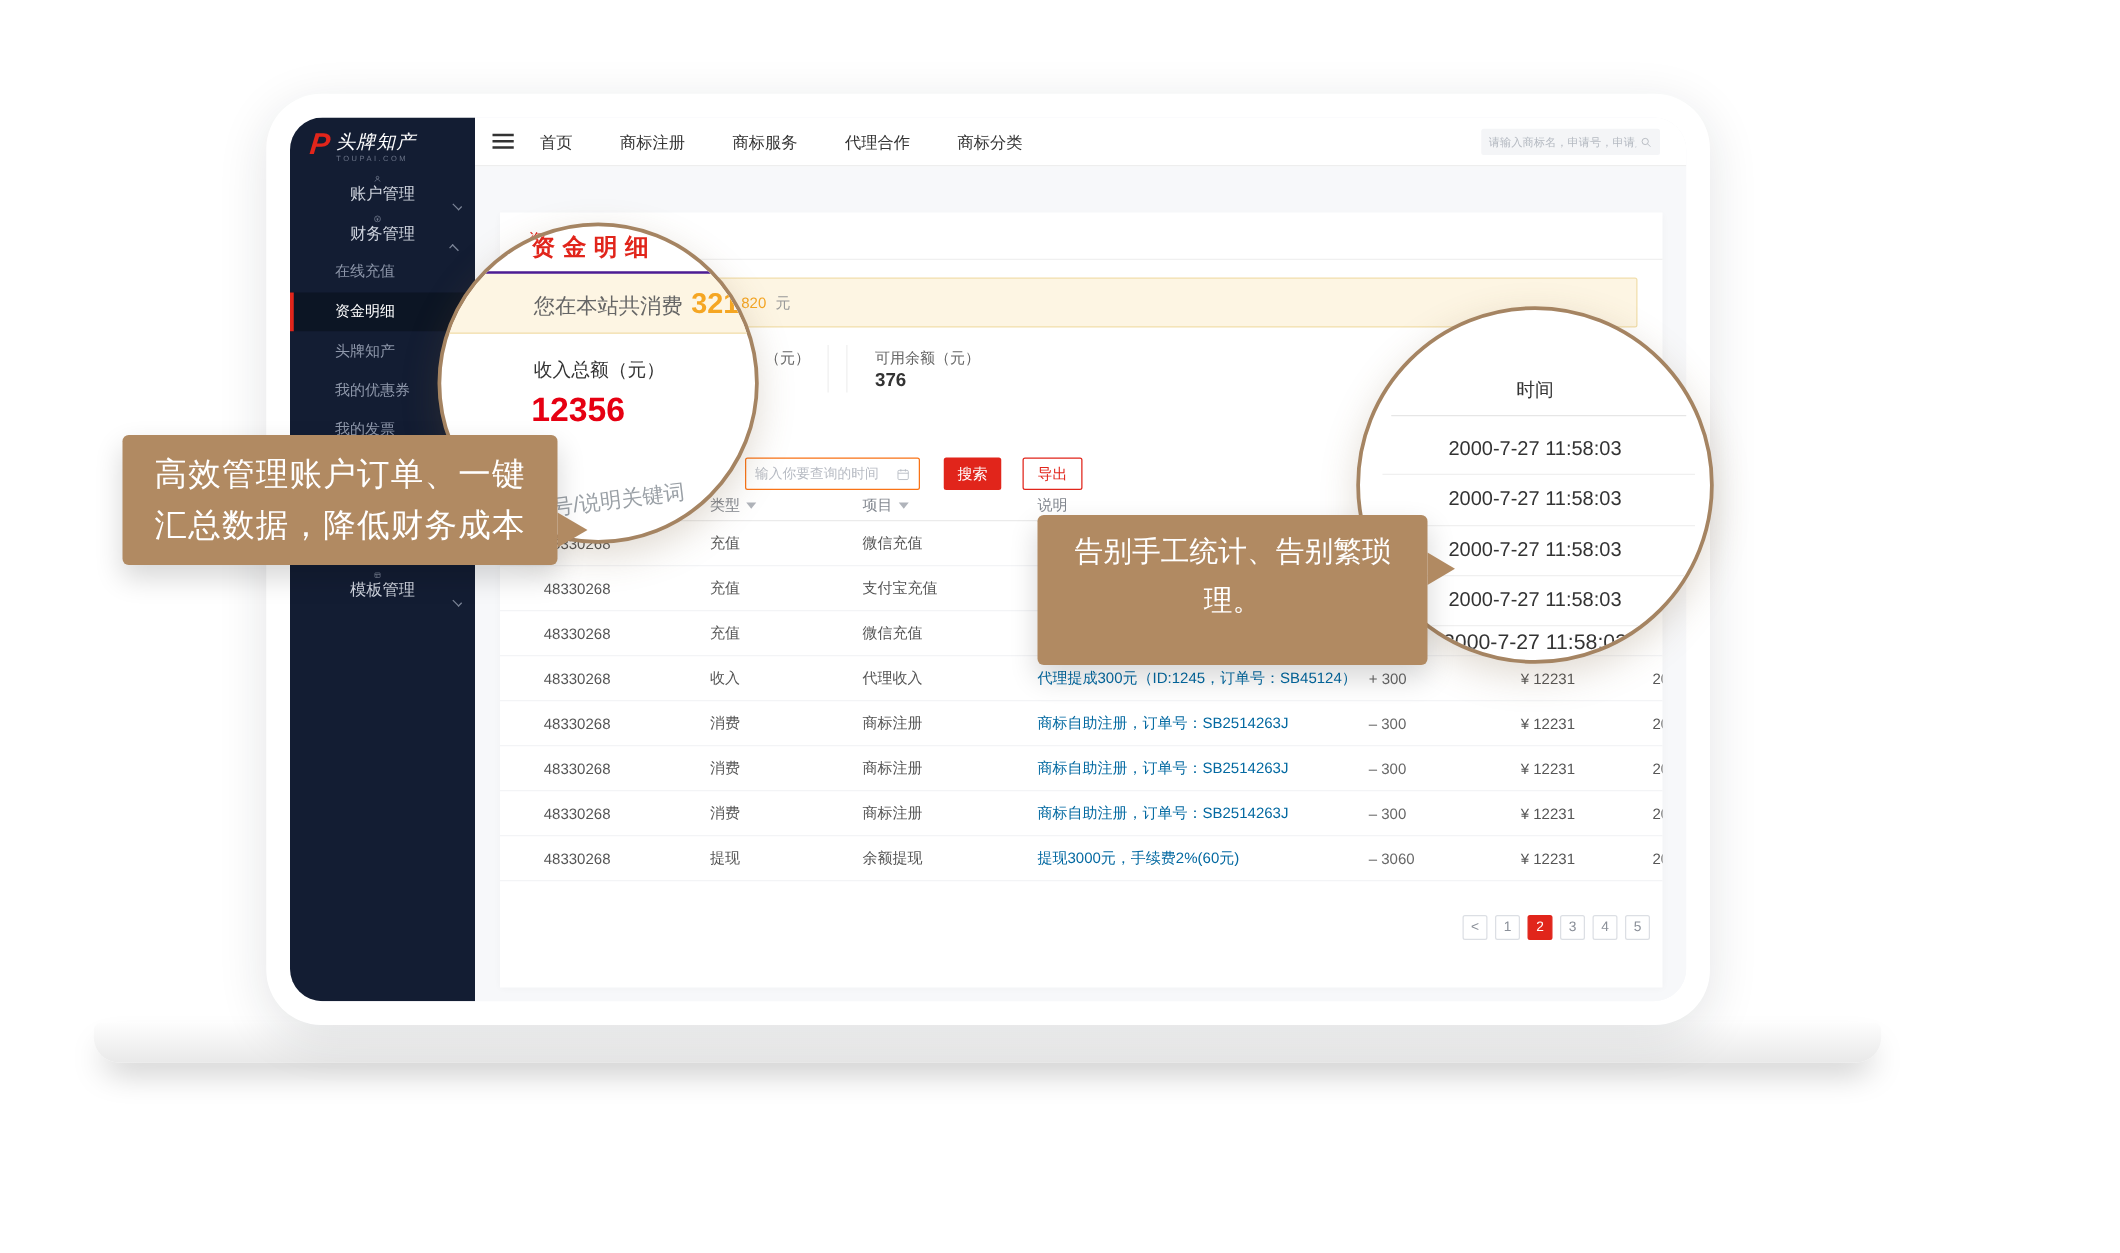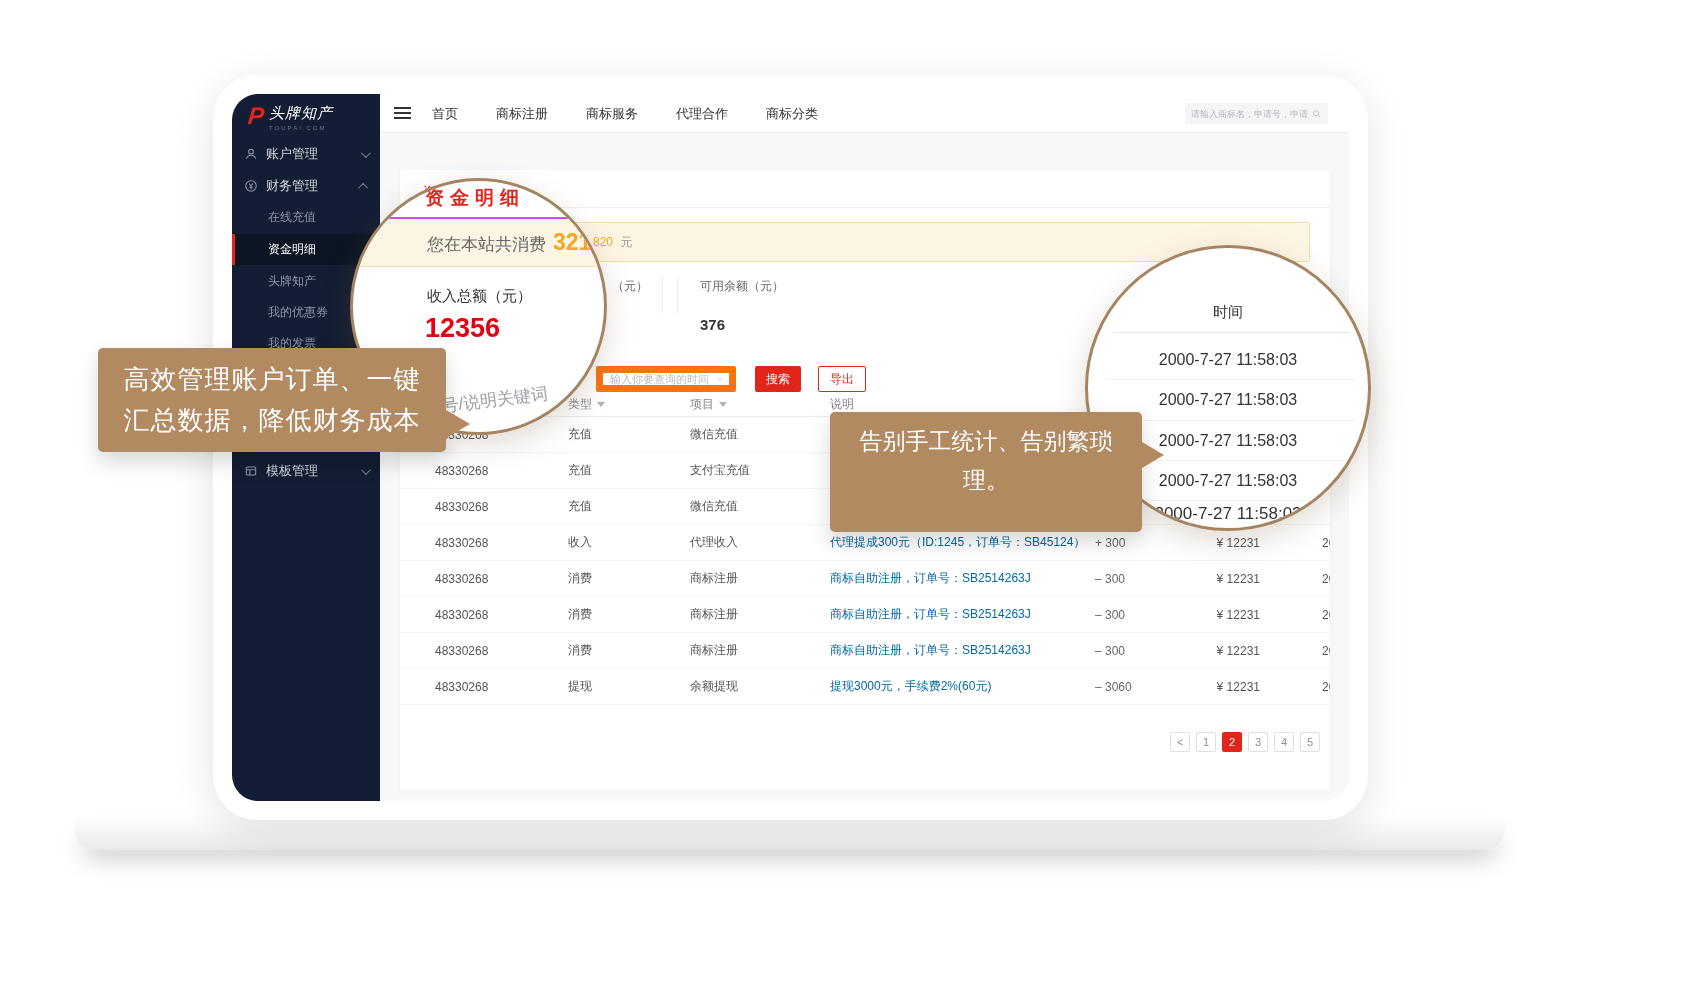--- a/index.html
+++ b/index.html
@@ -16,21 +16,21 @@
     border-radius:26px; overflow:hidden; background:#f7f8fa; }
 
   
   .sidebar { position:absolute; left:0; top:0; width:148px; height:707px; background:#131d33; }
   .logo-row { position:absolute; left:16px; top:10px; display:flex; align-items:flex-start; }
   .logo-mark { color:#e1251b; font-size:24px; font-weight:bold; font-style:italic; line-height:24px; transform:skewX(-6deg); }
   .logo-text { margin-left:5px; }
   .logo-name { color:#fff; font-size:15px; font-weight:normal; font-style:italic; letter-spacing:1px; }
   .logo-tagline { color:#6b7488; font-size:6px; letter-spacing:2px; margin-top:2px; }
   .side-item { position:absolute; left:0; width:148px; height:28px; display:flex; align-items:center;
-    padding:0 12px; color:#cfd4de; font-size:13px; }
+    padding:0 12px; color:#cfd4de; font-size:13px;flex-direction:column; }
   .side-item .svg-ic { width:14px; height:14px; margin-right:8px; stroke:#8d96a9; fill:none; stroke-width:1.8; }
   .chev { margin-left:auto; width:7px; height:7px; border-right:1.5px solid #7d8698; border-bottom:1.5px solid #7d8698; }
   .chev.down { transform:rotate(45deg) translateY(-2px); }
   .chev.up { transform:rotate(-135deg) translateY(-2px); }
   .side-child { position:absolute; left:0; width:176px; height:31px; line-height:31px;
     padding-left:36px; color:#8e97aa; font-size:12px; }
   .side-child.active { background:#0c1524; color:#ffffff; border-left:3px solid #e1251b; padding-left:33px; }
 
   
   .main { position:absolute; left:148px; top:0; width:969px; height:707px; background:#f7f8fa; }
@@ -58,21 +58,21 @@
 
   .banner { position:absolute; left:20px; top:52px; width:890px; height:40px; background:#fdf5e3;
     border:1px solid #f1deab; border-radius:2px; line-height:38px; padding-left:172px; font-size:12px; color:#999; }
   .banner .amt-tail { color:#f5a623; margin-right:4px; }
 
   .stat-label { position:absolute; font-size:12px; color:#666; }
   .stat-value { position:absolute; font-weight:bold; color:#333; }
   .stat-div { position:absolute; width:1px; height:38px; background:#efefef; top:106px; }
 
   .date-input { position:absolute; left:196px; top:196px; width:140px; height:26px; background:#fff;
-    border:7px solid #f97316; border-radius:2px; display:flex; align-items:center; padding:0 7px; }
+    border:1px solid #f97316; border-radius:2px; display:flex; align-items:center; padding:0 7px; }
   .date-input input { border:none; outline:none; width:108px; font-size:11px; color:#555; background:transparent; }
   .date-input input::placeholder { color:#b8bcc4; }
   .cal-ic { width:11px; height:11px; stroke:#b8bcc4; fill:none; stroke-width:1.6; margin-left:auto; }
   .btn-search { position:absolute; left:355px; top:196px; width:46px; height:26px; background:#e1251b; color:#fff;
     font-size:12px; text-align:center; line-height:26px; border-radius:2px; cursor:pointer; }
   .btn-export { position:absolute; left:418px; top:196px; width:48px; height:26px; background:#fff; color:#e1251b;
     border:1px solid #e1251b; font-size:12px; text-align:center; line-height:24px; border-radius:2px; cursor:pointer; }
 
   .table { position:absolute; left:0; top:222px; width:930px; }
   .tgrid { display:grid; grid-template-columns:133px 122px 140px 265px 85px 80px 70px; padding-left:35px; align-items:center; }
@@ -90,21 +90,21 @@
   .pg-btn { width:20px; height:20px; border:1px solid #dcdfe4; border-radius:2px; background:#fff; color:#8a8f98;
     font-size:11px; text-align:center; line-height:18px; cursor:pointer; }
   .pg-btn.active { background:#e1251b; border-color:#e1251b; color:#fff; }
 
   
   .lens { position:absolute; border-radius:50%; background:#fff; border:3px solid #a58462;
     overflow:hidden; z-index:5; box-shadow:0 10px 30px rgba(120,90,55,.22); }
   .lens-left { left:350px; top:178px; width:257px; height:257px; }
   .ll-tab { position:absolute; left:72px; top:4px; font-size:19px; font-weight:bold; color:#e1251b; letter-spacing:6px; white-space:nowrap; }
   .ll-band { position:absolute; left:-10px; top:36px; width:280px; height:50px; background:#fdf5e3;
-    border-top:2px solid #d946ef; border-bottom:1px solid #f1deab; }
+    border-top:2px solid #4c1d95; border-bottom:1px solid #f1deab; }
   .ll-band-text { position:absolute; left:84px; top:10px; display:flex; align-items:baseline; gap:7px; white-space:nowrap; }
   .ll-band-prefix { font-size:17px; color:#666; }
   .ll-band-amount { font-size:23px; font-weight:bold; color:#f5a623; }
   .ll-income-label { position:absolute; left:74px; top:106px; font-size:15px; color:#333; white-space:nowrap; }
   .ll-income-value { position:absolute; left:72px; top:132px; font-size:27px; font-weight:bold; color:#e60012; }
   .ll-colhead { position:absolute; left:55px; top:218px; font-size:17px; color:#9aa0a6; white-space:nowrap;
     transform:rotate(-7deg); transform-origin:left center; }
 
   .lens-right { left:1085px; top:245px; width:286px; height:286px; }
   .lr-header { position:absolute; left:0; top:55px; width:100%; text-align:center; font-size:15px; color:#333; }
@@ -210,21 +210,21 @@
             <span class="amt-tail">820</span>
             <span>元</span>
           </div>
 
           <div class="stat-label" style="left:24px; top:108px;">收入总额（元）</div>
           <div class="stat-value" style="left:24px; top:126px; font-size:16px; color:#e60012;">12356</div>
           <div class="stat-div" style="left:262px;"></div>
           <div class="stat-label" style="left:212px; top:108px;">（元）</div>
           <div class="stat-div" style="left:277px;"></div>
           <div class="stat-label" style="left:300px; top:108px;">可用余额（元）</div>
-          <div class="stat-value" style="left:300px; top:126px; font-size:15px;margin-top:20px;">376</div>
+          <div class="stat-value" style="left:300px; top:126px; font-size:15px;">376</div>
 
           <div class="date-input">
             <input type="text" placeholder="输入你要查询的时间" style="">
             <svg class="cal-ic" viewBox="0 0 24 24">
               <rect x="3" y="5" width="18" height="16" rx="2"></rect>
                 <path d="M3 10h18M8 3v4M16 3v4"></path>
               </svg>
           </div>
           <div class="btn-search">搜索</div>
           <div class="btn-export">导出</div>

